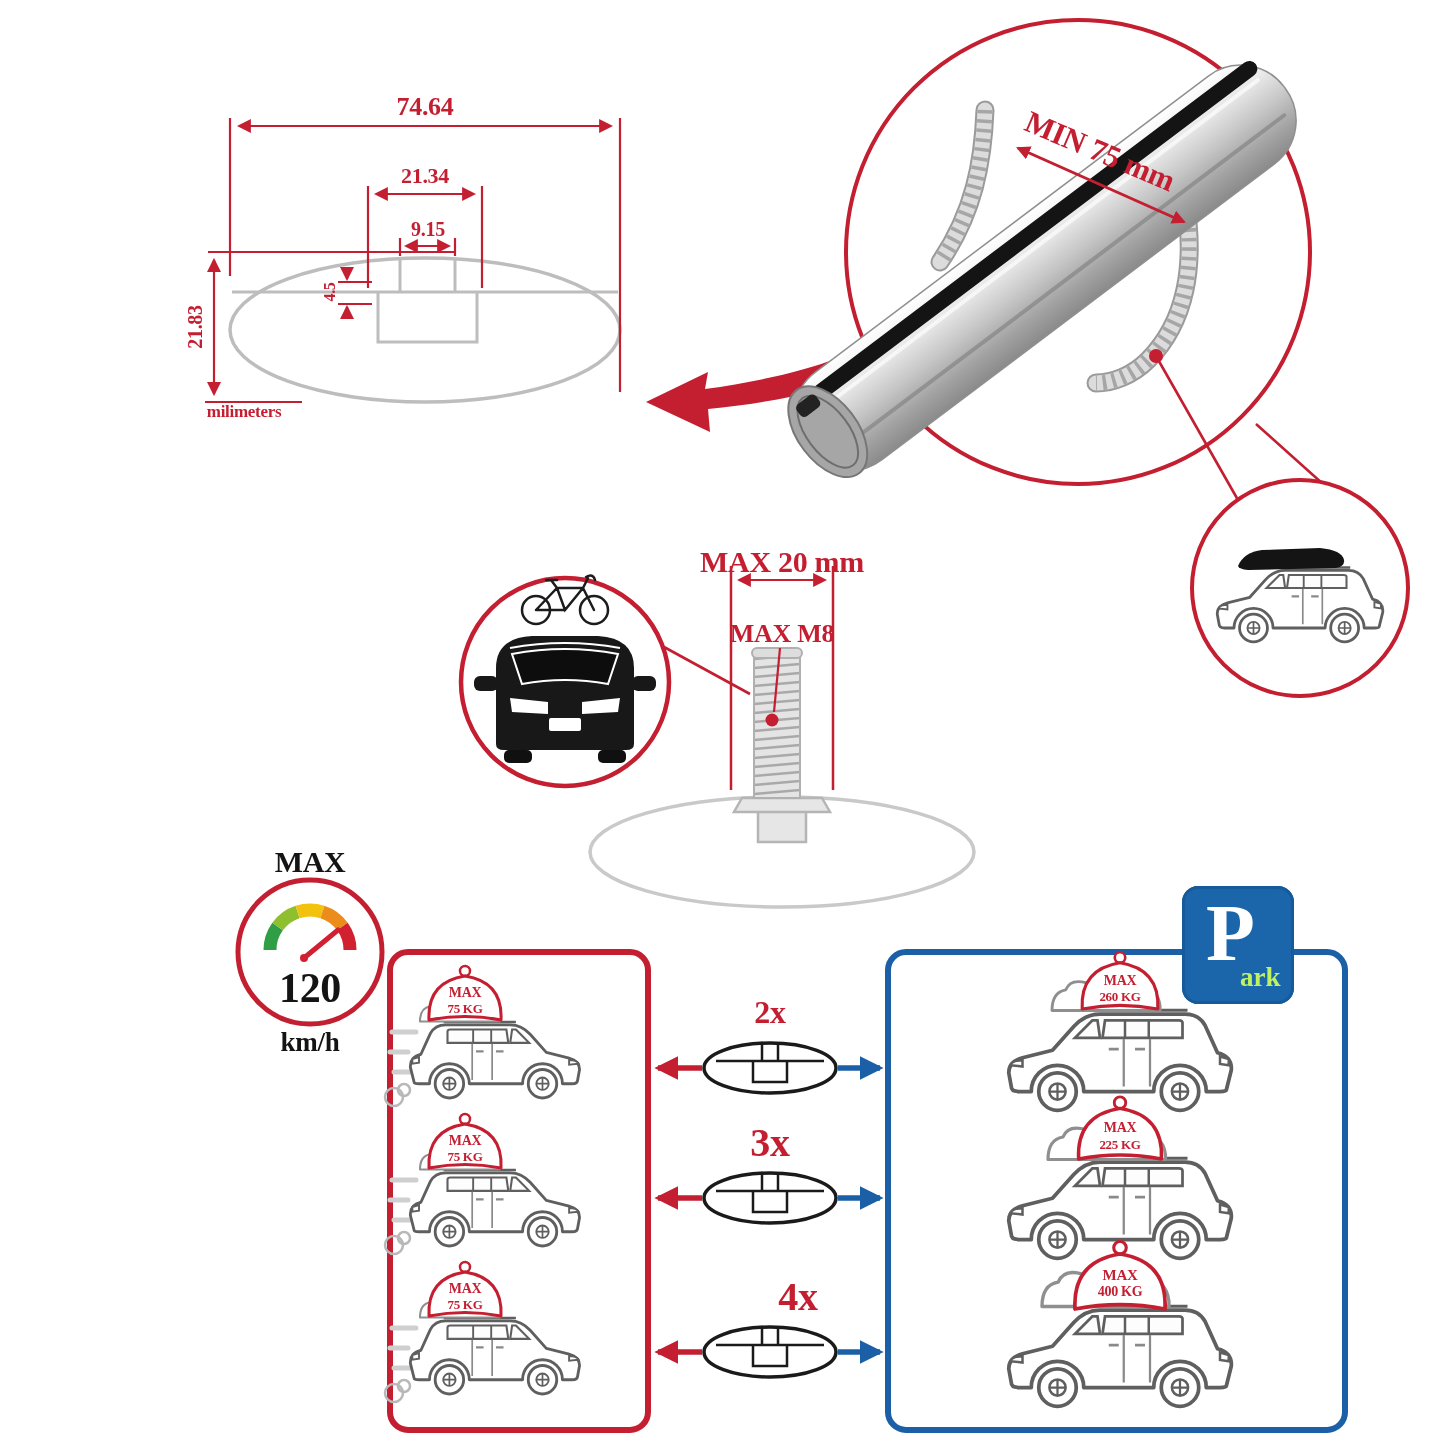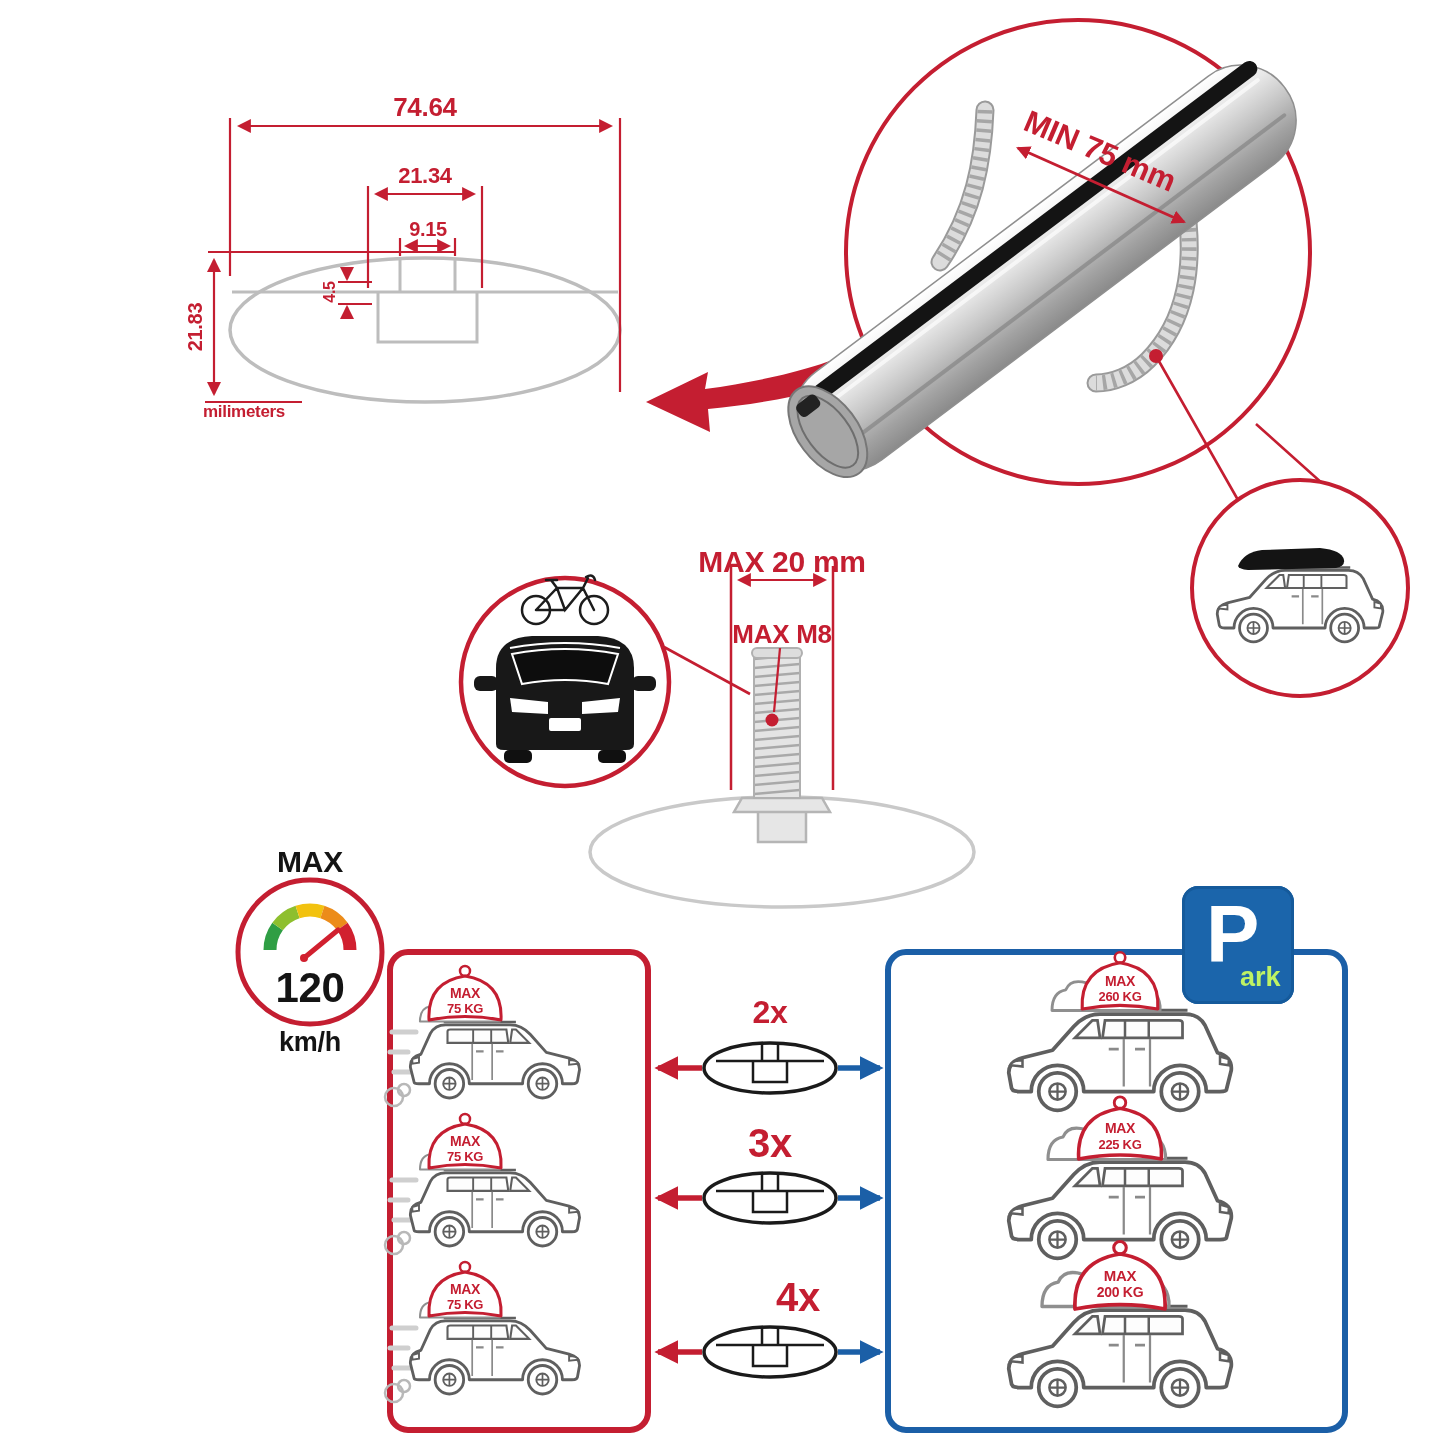--- a/index.html
+++ b/index.html
@@ -1,17 +1,17 @@
 <!DOCTYPE html>
 <html><head>
 <meta charset="utf-8">
 <style>
   html,body{margin:0;padding:0;background:#fff;}
   .canvas{position:relative;width:1445px;height:1445px;background:#fff;overflow:hidden;
-          font-family:Liberation Sans, sans-serif;}
+          font-family:Liberation Serif, serif;}
   svg.art{position:absolute;left:0;top:0;}
   .lbl{position:absolute;transform:translate(-50%,-50%);white-space:nowrap;font-weight:700;
        color:#c41e31;line-height:1;letter-spacing:-0.3px;}
   .lbl.dark{color:#141414;}
   .park{position:absolute;left:1182px;top:886px;width:112px;height:118px;background:#1b65ab;
         border-radius:16px;box-shadow:inset 0 0 0 3px #155a9b;}
   .park .p{position:absolute;left:24px;top:2px;font-size:80px;font-weight:700;color:#fff;}
   .park .ark{position:absolute;left:58px;top:76px;font-size:27px;font-weight:700;color:#bef264;}
 </style>
 </head>
@@ -275,20 +275,20 @@
 <div class="lbl" style="left:465px;top:1141px;font-size:14px;">MAX</div>
 <div class="lbl" style="left:465px;top:1156px;font-size:13px;">75 KG</div>
 <div class="lbl" style="left:465px;top:1289px;font-size:14px;">MAX</div>
 <div class="lbl" style="left:465px;top:1304px;font-size:13px;">75 KG</div>
 
 <div class="lbl" style="left:1120px;top:981px;font-size:14px;">MAX</div>
 <div class="lbl" style="left:1120px;top:996px;font-size:13px;">260 KG</div>
 <div class="lbl" style="left:1120px;top:1128px;font-size:14px;">MAX</div>
 <div class="lbl" style="left:1120px;top:1144px;font-size:13px;">225 KG</div>
 <div class="lbl" style="left:1120px;top:1275px;font-size:15px;">MAX</div>
-<div class="lbl" style="left:1120px;top:1292px;font-size:14px;">200 KG</div>
+<div class="lbl" style="left:1120px;top:1292px;font-size:14px;">400 KG</div>
 
 <div class="park">
   <span class="p">P</span>
   <span class="ark">ark</span>
 </div>
 
 </div>
 
 </body></html>

